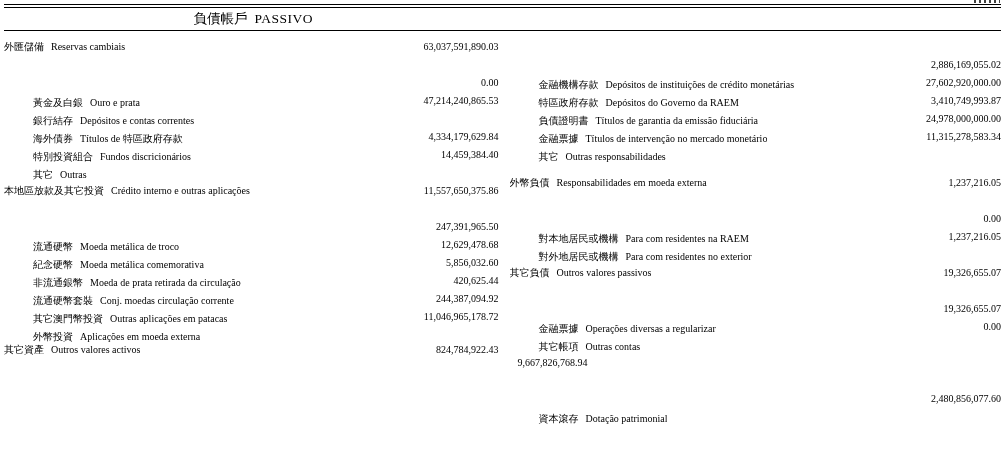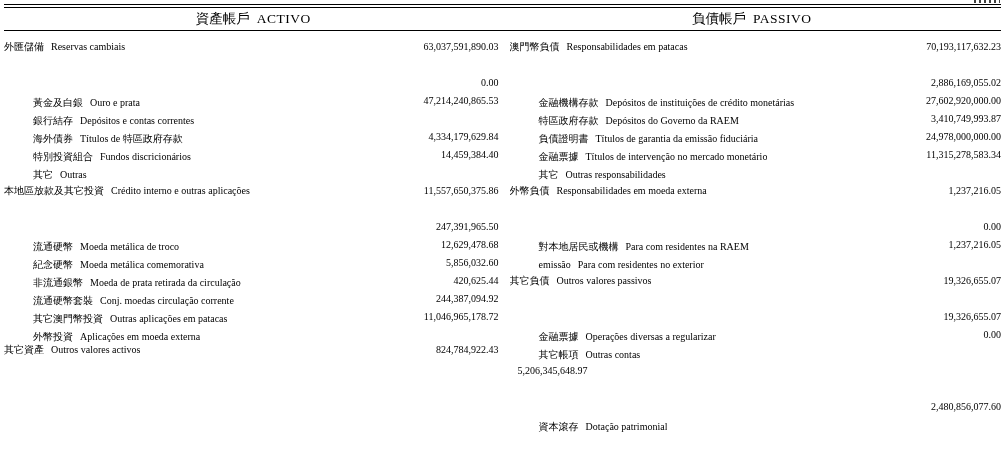--- a/index.html
+++ b/index.html
@@ -57,23 +57,20 @@
 
 <div class="sheet">
 
   <div class="clip-frag"></div>
 
   <div class="rule rule-top-1"></div>
   <div class="rule rule-top-2"></div>
 
   <div class="header-row">
     <div class="header-cell">
-      <span>資產帳戶</span><span class="ht">ACTIVO</span>
-    </div>
-    <div class="header-cell">
       <span>負債帳戶</span><span class="ht">PASSIVO</span>
     </div>
   </div>
 
   <div class="rule rule-head"></div>
 
   <div class="columns">
     <div class="col col-left">
         <div class="row">
     <span class="label">
@@ -153,26 +150,20 @@
     <span class="value">11,046,965,178.72</span>
   </div>
         <div class="row" style="margin-top: 15px;">
     <span class="label">
       <span class="zh">其它資產</span><span class="pt">Outros valores activos</span>
     </span>
     <span class="value">824,784,922.43</span>
   </div>
       </div>
     <div class="col col-right">
-        <div class="row">
-    <span class="label">
-      <span class="zh">澳門幣負債</span><span class="pt">Responsabilidades em patacas</span>
-    </span>
-    <span class="value">70,193,117,632.23</span>
-  </div>
         <div class="row indent" style="margin-top: 18px;">
     <span class="label">
       <span class="zh">金融機構存款</span><span class="pt">Depósitos de instituições de crédito monetárias</span>
     </span>
     <span class="value">2,886,169,055.02</span>
   </div>
         <div class="row indent">
     <span class="label">
       <span class="zh">特區政府存款</span><span class="pt">Depósitos do Governo da RAEM</span>
     </span>
@@ -189,58 +180,58 @@
       <span class="zh">金融票據</span><span class="pt">Títulos de intervenção no mercado monetário</span>
     </span>
     <span class="value">24,978,000,000.00</span>
   </div>
         <div class="row indent">
     <span class="label">
       <span class="zh">其它</span><span class="pt">Outras responsabilidades</span>
     </span>
     <span class="value">11,315,278,583.34</span>
   </div>
+        <div class="row" style="margin-top: 28px;">
+    <span class="label">
+      <span class="zh">外幣負債</span><span class="pt">Responsabilidades em moeda externa</span>
+    </span>
+    <span class="value">1,237,216.05</span>
+  </div>
+        <div class="row indent" style="margin-top: 18px;">
+    <span class="label">
+      <span class="zh">對本地居民或機構</span><span class="pt">Para com residentes na RAEM</span>
+    </span>
+    <span class="value">0.00</span>
+  </div>
+        <div class="row indent">
+    <span class="label">
+      <span class="zh">對外地居民或機構</span><span class="pt">Para com residentes no exterior</span>
+    </span>
+    <span class="value">1,237,216.05</span>
+  </div>
         <div class="row" style="margin-top: 18px;">
     <span class="label">
-      <span class="zh">外幣負債</span><span class="pt">Responsabilidades em moeda externa</span>
-    </span>
-    <span class="value">1,237,216.05</span>
-  </div>
-        <div class="row indent" style="margin-top: 18px;">
-    <span class="label">
-      <span class="zh">對本地居民或機構</span><span class="pt">Para com residentes na RAEM</span>
+      <span class="zh">其它負債</span><span class="pt">Outros valores passivos</span>
+    </span>
+    <span class="value">19,326,655.07</span>
+  </div>
+        <div class="row indent" style="margin-top: 18px;">
+    <span class="label">
+      <span class="zh">金融票據</span><span class="pt">Operações diversas a regularizar</span>
+    </span>
+    <span class="value">19,326,655.07</span>
+  </div>
+        <div class="row indent">
+    <span class="label">
+      <span class="zh">其它帳項</span><span class="pt">Outras contas</span>
     </span>
     <span class="value">0.00</span>
   </div>
-        <div class="row indent">
-    <span class="label">
-      <span class="zh">emissão</span><span class="pt">Para com residentes no exterior</span>
-    </span>
-    <span class="value">1,237,216.05</span>
-  </div>
         <div class="row" style="margin-top: 18px;">
-    <span class="label">
-      <span class="zh">其它負債</span><span class="pt">Outros valores passivos</span>
-    </span>
-    <span class="value">19,326,655.07</span>
-  </div>
-        <div class="row indent" style="margin-top: 18px;">
-    <span class="label">
-      <span class="zh">金融票據</span><span class="pt">Operações diversas a regularizar</span>
-    </span>
-    <span class="value">19,326,655.07</span>
-  </div>
-        <div class="row indent">
-    <span class="label">
-      <span class="zh">其它帳項</span><span class="pt">Outras contas</span>
-    </span>
-    <span class="value">0.00</span>
-  </div>
-        <div class="row" style="margin-top: 18px;">
-    <span class="value">5,206,345,648.97</span>
+    <span class="value">9,667,826,768.94</span>
   </div>
         <div class="row indent" style="margin-top: 18px;">
     <span class="label">
       <span class="zh">資本滾存</span><span class="pt">Dotação patrimonial</span>
     </span>
     <span class="value">2,480,856,077.60</span>
   </div>
       </div>
   </div>
 

